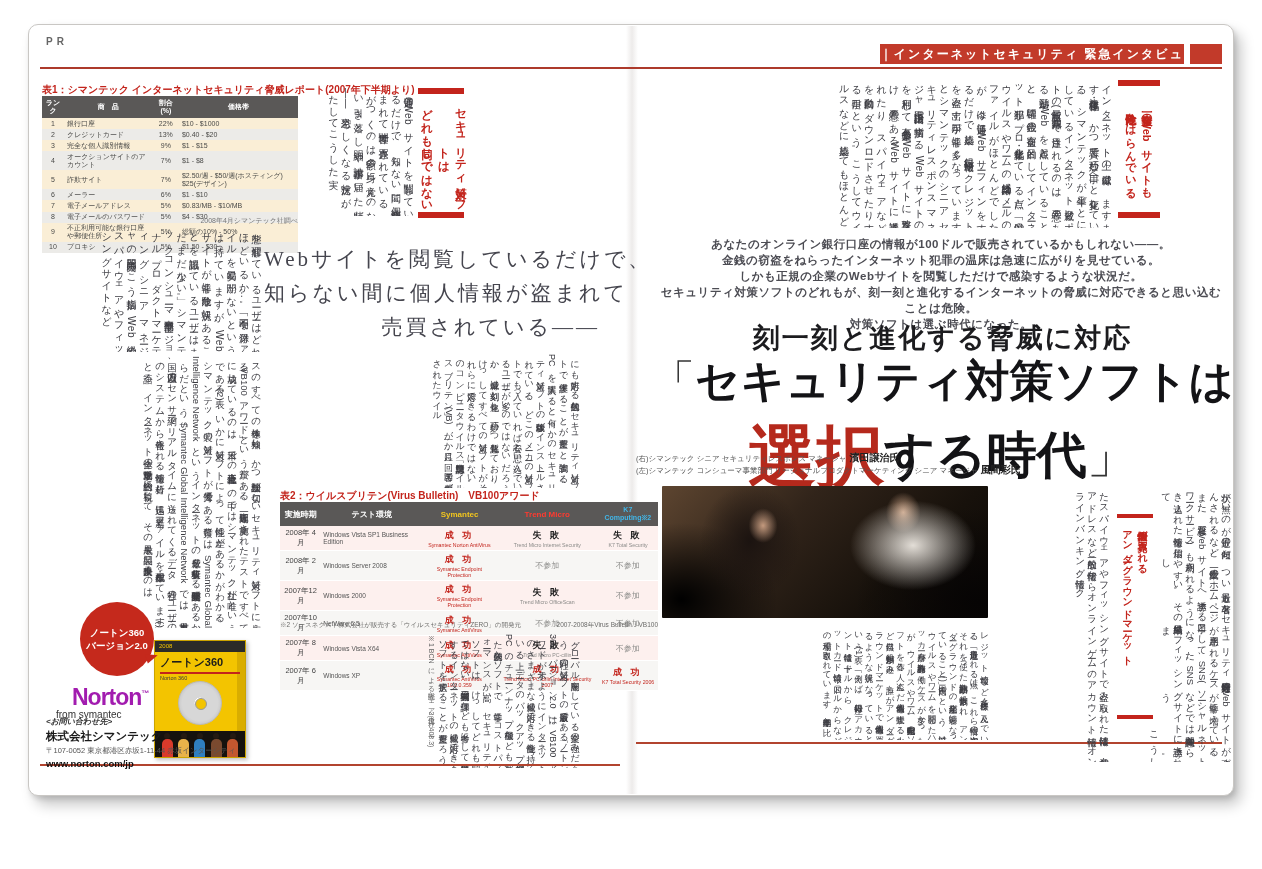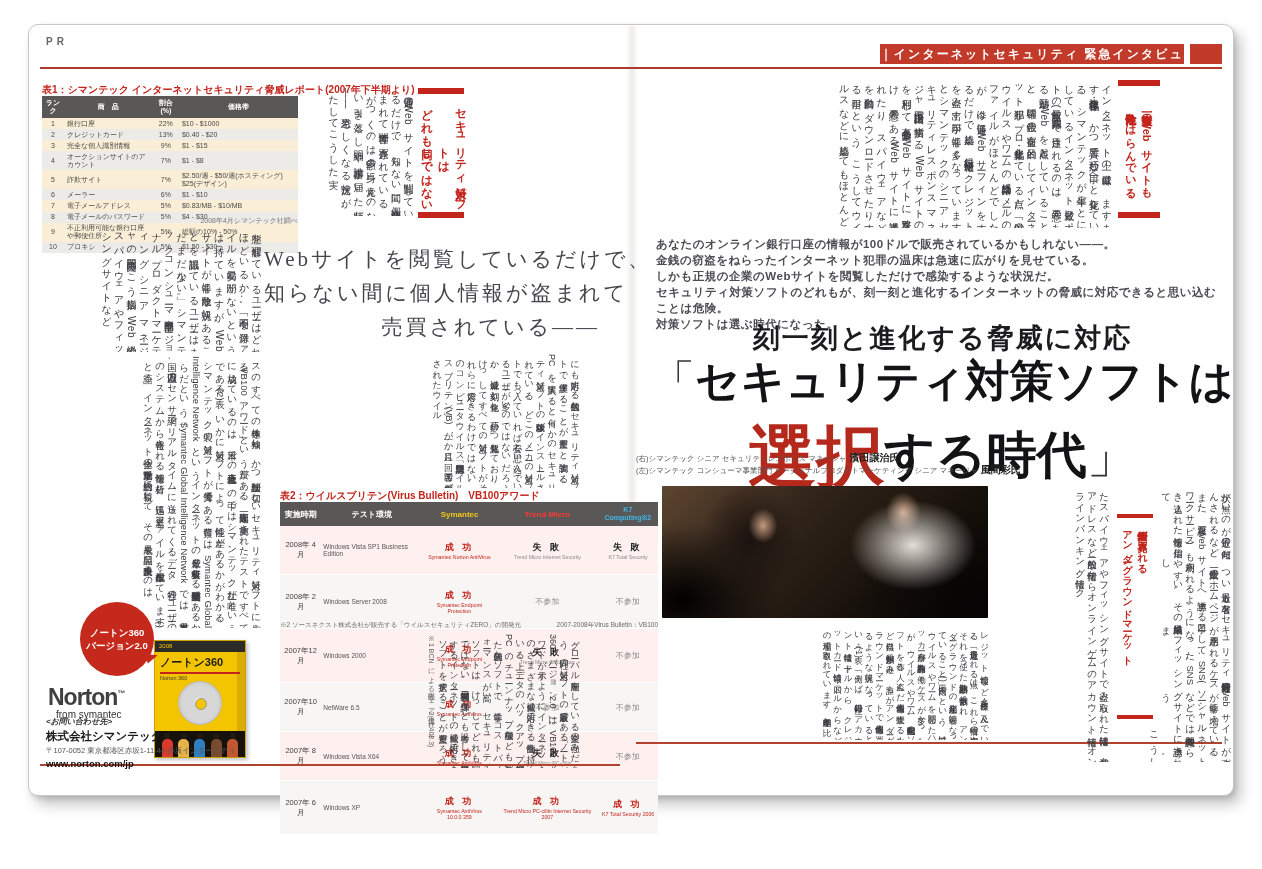--- a/index.html
+++ b/index.html
@@ -30,21 +30,21 @@
   #t1 tr.odd td{background:#faeed6;}
   #t1 tr.even td{background:#ecebe8;}
   #t1 td.rank,#t1 td.pct{text-align:center;}
   #t1-cap{position:absolute;left:42px;top:216px;width:256px;text-align:right;font-size:7px;color:#777;}
 
   #t2{position:absolute;left:280px;top:502px;width:378px;font-size:8px;}
   #t2 th{background:#5a5857;color:#fff;padding:4px 2px;font-size:8px;}
   #t2 th.th-sym{color:#f2c51e;}
   #t2 th.th-trend{color:#ff3a30;}
   #t2 th.th-k7{color:#41b6e8;font-size:7px;}
-  #t2 td{border-bottom:1px solid #fff;padding:14px 2px;text-align:center;color:#444;}
+  #t2 td{border-bottom:1px solid #fff;padding:2px 2px;text-align:center;color:#444;}
   #t2 tr.odd td{background:#fdf0ee;}
   #t2 tr.even td{background:#f7f6f4;}
   #t2 td.env{font-size:6.5px;text-align:left;color:#555;}
   #t2 td.per{font-size:7.5px;}
   #t2 .verdict{font-weight:bold;font-size:9px;letter-spacing:3px;}
   #t2 .win .verdict{color:#c3241c;}
   #t2 .lose .verdict{color:#222;}
   #t2 .na .verdict{color:#8b8b89;font-weight:normal;letter-spacing:0;font-size:8px;}
   #t2 .prod{font-size:5.5px;transform:scale(.95);color:#c3241c;}
   #t2 .lose .prod{color:#8b8b89;}
@@ -71,21 +71,21 @@
   #head-right-top{left:1118px;top:80px;width:42px;height:138px;}
   #head-right-top .vhead-text{font-size:11px;line-height:16px;}
   .vhead-inline{display:inline-block;writing-mode:vertical-rl;height:205px;vertical-align:top;
     border-top:4px solid #c3241c;border-bottom:4px solid #c3241c;padding:5px 3px;margin:28px 7px 0 7px;
     font-weight:bold;color:#c3241c;font-size:10px;line-height:15px;}
 
   #pullquote{position:absolute;left:264px;top:242px;width:392px;
     font-family:"Liberation Serif",serif;font-size:21px;letter-spacing:3px;color:#45454e;line-height:34px;}
   #pullquote .pq3{text-align:right;padding-right:56px;}
 
-  #lead{position:absolute;left:656px;top:236px;width:570px;text-align:left;
+  #lead{position:absolute;left:656px;top:236px;width:570px;text-align:center;
     font-size:11.5px;font-weight:bold;color:#4c4c53;line-height:16px;letter-spacing:.5px;}
   #kicker{position:absolute;left:650px;top:320px;width:585px;text-align:center;
     font-size:27px;font-weight:900;color:#1c1c1f;letter-spacing:2px;}
   #hl1{position:absolute;left:650px;top:352px;width:585px;text-align:center;
     font-size:44px;font-weight:900;color:#131316;letter-spacing:0;}
   #hl2{position:absolute;left:650px;top:404px;width:585px;text-align:center;
     font-size:50px;font-weight:900;color:#131316;}
   #hl2 .em{font-family:"Liberation Serif",serif;font-size:68px;color:#b5291c;
     position:relative;top:8px;font-weight:bold;}
   .bracket{font-weight:400;color:#333;}
@@ -117,21 +117,21 @@
   #nbox .bsub{font-size:5.5px;color:#3a3a36;padding-left:5px;}
   #nbox .disc{position:absolute;left:23px;top:40px;width:44px;height:44px;border-radius:50%;
     background:radial-gradient(circle at 50% 50%,#fff 0 18%,#d7d7d7 19% 60%,#aeaeae 100%);
     border:1px solid #bbb;}
   #nbox .disc:after{content:"";position:absolute;left:16px;top:16px;width:10px;height:10px;border-radius:50%;background:#f3c400;border:1px solid #999;}
   #nbox .people{position:absolute;left:0;bottom:0;width:100%;height:26px;background:#15120e;
     display:flex;justify-content:space-around;align-items:flex-end;padding:0 4px;}
   #nbox .people span{width:11px;height:18px;border-radius:5px 5px 0 0;position:relative;}
   #nbox .people span:after{content:"";position:absolute;left:2.5px;top:-6px;width:6px;height:6px;border-radius:50%;background:#241a12;}
   #nlogo{position:absolute;left:48px;top:684px;z-index:3;}
-  #nlogo .norton{font-size:23px;font-weight:900;color:#404040;letter-spacing:-1px;}
+  #nlogo .norton{font-size:23px;font-weight:900;color:#a21caf;letter-spacing:-1px;margin-left:24px;}
   #nlogo .tm{font-size:8px;vertical-align:super;}
   #nlogo .sub{font-size:10px;color:#333;margin-top:-2px;padding-left:8px;}
   #contact{position:absolute;left:46px;top:716px;z-index:3;}
   #contact .lbl{font-size:8px;font-weight:bold;color:#333;font-style:italic;}
   #contact .co{font-size:11.5px;font-weight:900;color:#1a1a1a;margin-top:2px;}
   #contact .ad{font-size:7.5px;color:#555;margin-top:2px;}
   #contact .url{font-size:9.5px;font-weight:bold;color:#111;margin-top:2px;}
 </style>
 </head>
 <body>

